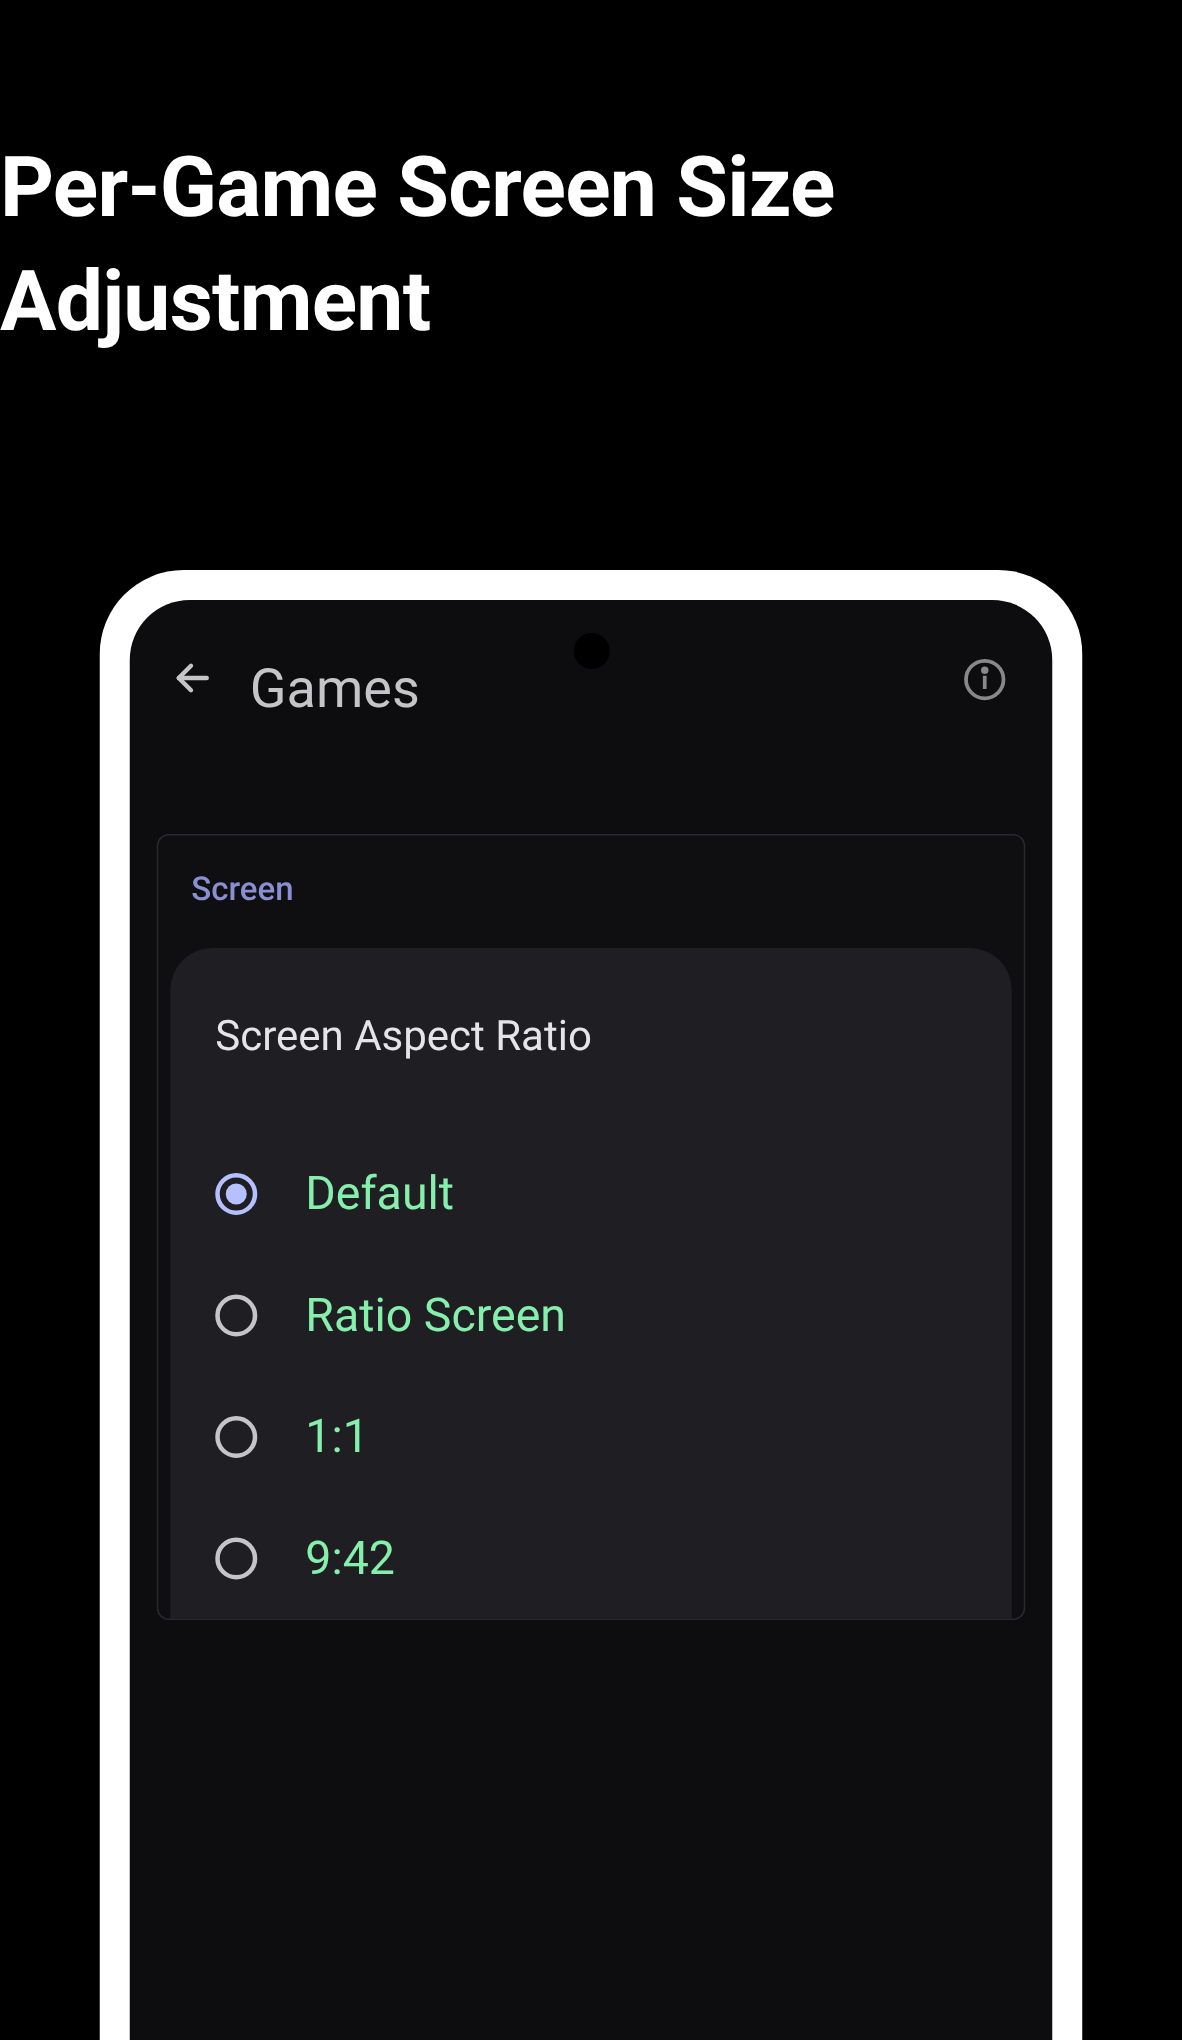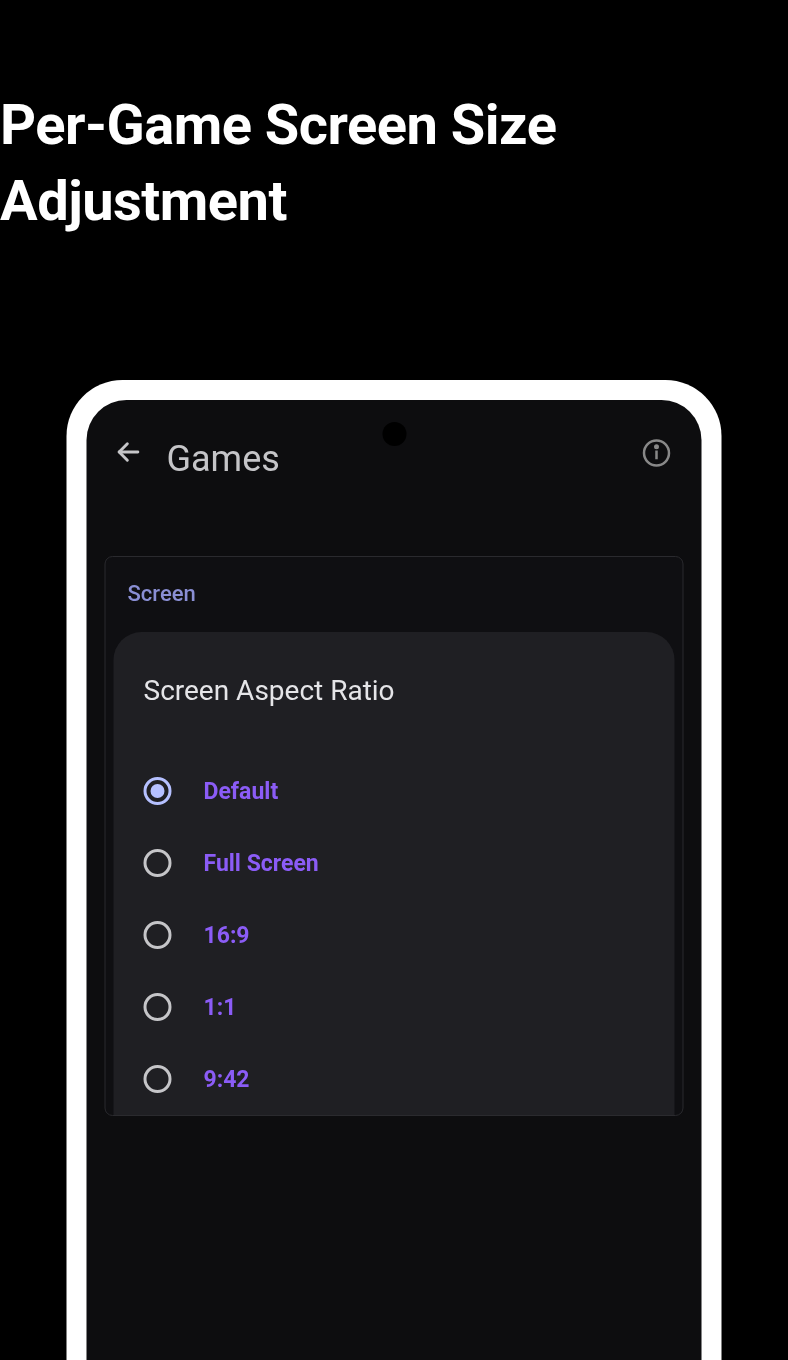--- a/index.html
+++ b/index.html
@@ -121,23 +121,23 @@
       border-color: #b5c0ff;
     }
     .radio-button.selected::after {
       content: '';
       width: 14px;
       height: 14px;
       background: #b5c0ff;
       border-radius: 50%;
     }
     .radio-label {
-      color: #8b5cf6;
-      font-size: 23px;
-      font-weight: 700;
+      color: #86efac;
+      font-size: 31px;
+      font-weight: 400;
     }
   </style>
 </head>
 <body>
 
 <div class="hero-title">
   <span>Per-Game Screen Size</span><br>
   <span>Adjustment</span>
 </div>
 
@@ -164,27 +164,23 @@
       <div class="dialog-overlay">
         <div class="dialog-title">Screen Aspect Ratio</div>
 
         <div class="radio-option">
           <div class="radio-button selected"></div>
           <span class="radio-label">Default</span>
         </div>
 
         <div class="radio-option">
           <div class="radio-button"></div>
-          <span class="radio-label">Full Screen</span>
+          <span class="radio-label">Ratio Screen</span>
         </div>
 
-        <div class="radio-option">
-          <div class="radio-button"></div>
-          <span class="radio-label">16:9</span>
-        </div>
 
 
         <div class="radio-option">
           <div class="radio-button"></div>
           <span class="radio-label">1:1</span>
         </div>
 
         <div class="radio-option">
           <div class="radio-button"></div>
           <span class="radio-label">9:42</span>

